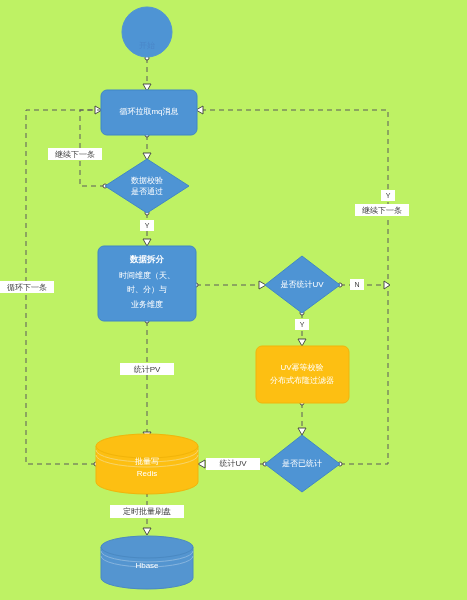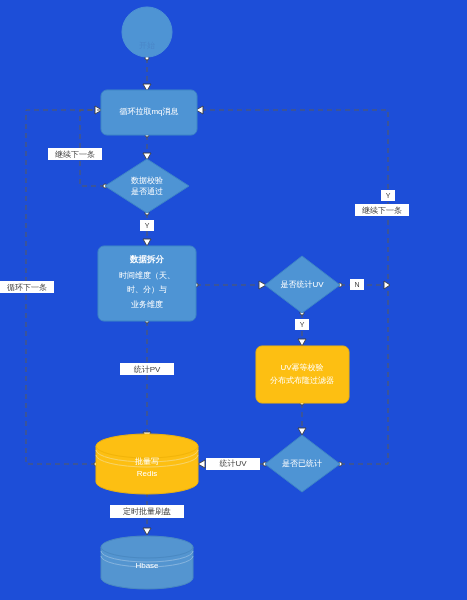--- a/index.html
+++ b/index.html
@@ -10,21 +10,21 @@
   body {
     width: 467px;
     height: 600px;
     font-family: "Liberation Sans", "DejaVu Sans", sans-serif;
     overflow: hidden;
   }
   #canvas {
     position: relative;
     width: 467px;
     height: 600px;
-    background: #1d4ed8;
+    background: #bef264;
   }
   svg#diagram {
     display: block;
     width: 467px;
     height: 600px;
   }
   .node-label {
     fill: #ffffff;
     font-family: "Liberation Sans", "DejaVu Sans", sans-serif;
     font-size: 8px;

